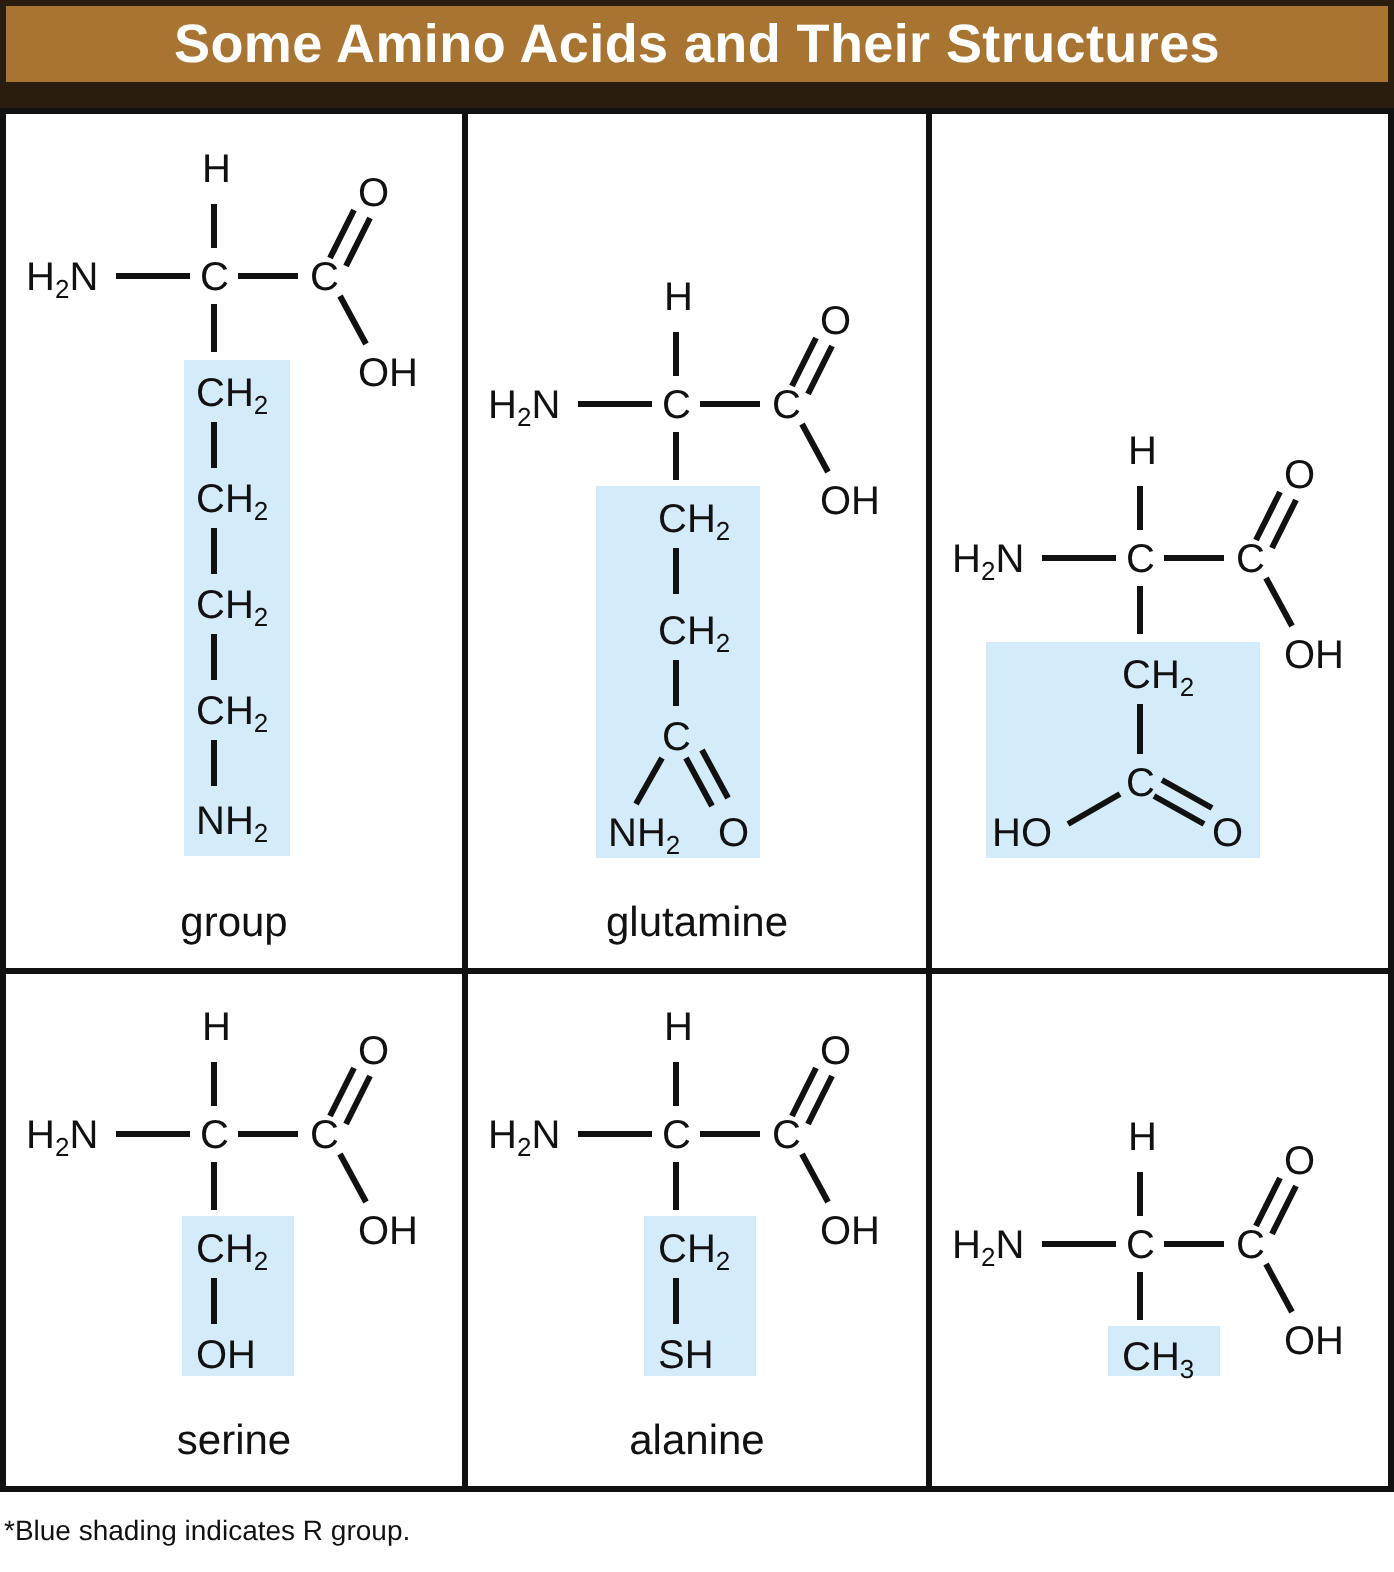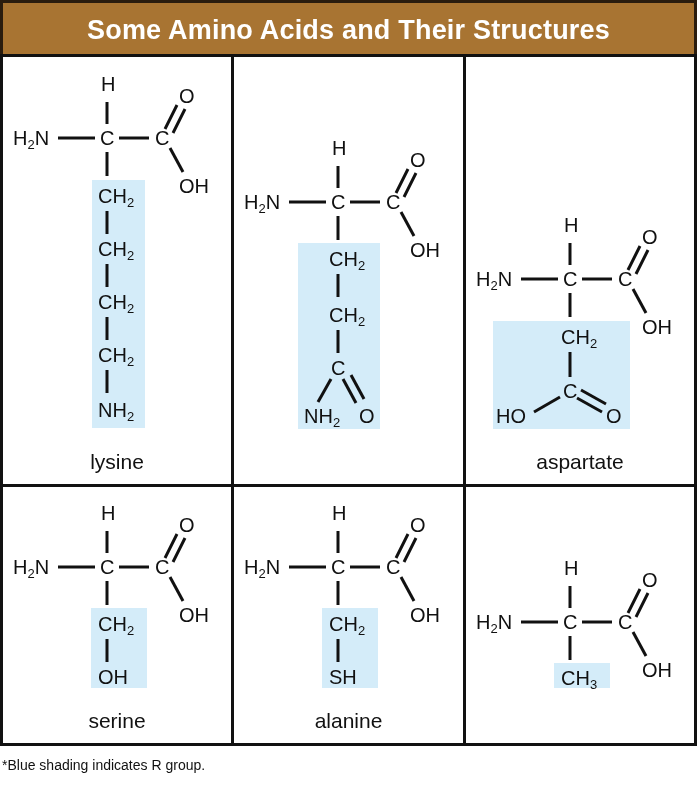--- a/index.html
+++ b/index.html
@@ -1,18 +1,18 @@
 <!DOCTYPE html>
 <html><head>
 <meta charset="utf-8">
 <style>
   html, body { margin:0; padding:0; background:#ffffff; }
   body { width:697px; height:786px; position:relative; overflow:hidden; font-family:"Liberation Sans", sans-serif; }
   .header { position:absolute; left:0; top:0; width:697px; height:56px; background:#2a1c0e; }
-  .header-inner { position:absolute; left:3px; top:3px; width:691px; height:54px; background:#a87432; display:flex; align-items:center; justify-content:center; }
+  .header-inner { position:absolute; left:3px; top:3px; width:691px; height:38px; background:#a87432; display:flex; align-items:center; justify-content:center; }
   .header-title { color:#ffffff; font-family:"Liberation Sans", sans-serif; font-weight:bold; font-size:27px; letter-spacing:0.2px; }
   .grid { position:absolute; left:0; top:54px; width:697px; height:692px; box-sizing:border-box; border:3px solid #111111; border-top:3px solid #111111; }
   .vline { position:absolute; width:3px; background:#111111; top:54px; height:692px; }
   .hline { position:absolute; height:3px; background:#111111; left:0; width:697px; }
   .cell { position:absolute; }
   .cell svg { position:absolute; left:0; top:0; }
   .name { position:absolute; left:0; width:100%; text-align:center; font-size:21px; color:#111; }
   .footnote { position:absolute; left:2px; top:757px; font-size:14px; color:#111; }
   svg text { font-family:"Liberation Sans", sans-serif; fill:#111; }
 </style>
@@ -58,54 +58,54 @@
     <text x="95" y="146" font-size="20">CH<tspan font-size="13" dy="4">2</tspan></text>
     <line x1="104" y1="154" x2="104" y2="177" stroke="#111" stroke-width="3"></line>
     <text x="95" y="199" font-size="20">CH<tspan font-size="13" dy="4">2</tspan></text>
     <line x1="104" y1="207" x2="104" y2="230" stroke="#111" stroke-width="3"></line>
     <text x="95" y="252" font-size="20">CH<tspan font-size="13" dy="4">2</tspan></text>
     <line x1="104" y1="260" x2="104" y2="283" stroke="#111" stroke-width="3"></line>
     <text x="95" y="305" font-size="20">CH<tspan font-size="13" dy="4">2</tspan></text>
     <line x1="104" y1="313" x2="104" y2="336" stroke="#111" stroke-width="3"></line>
     <text x="95" y="360" font-size="20">NH<tspan font-size="13" dy="4">2</tspan></text>
   </svg>
-  <div class="name" style="top:393px">lysine</div>
+  <div class="name" style="top:393px">group</div>
 </div>
 
 <div class="cell" style="left:234px;top:57px;width:229px;height:427px">
   <svg width="229" height="380">
     <rect x="64" y="186" width="82" height="186" fill="#d4ecf9"></rect>
     <use href="#backbone" x="104" y="145"></use>
     <text x="95" y="209" font-size="20">CH<tspan font-size="13" dy="4">2</tspan></text>
     <line x1="104" y1="217" x2="104" y2="240" stroke="#111" stroke-width="3"></line>
     <text x="95" y="265" font-size="20">CH<tspan font-size="13" dy="4">2</tspan></text>
     <line x1="104" y1="273" x2="104" y2="296" stroke="#111" stroke-width="3"></line>
     <text x="97" y="318" font-size="20">C</text>
     <line x1="97" y1="322" x2="84" y2="345" stroke="#111" stroke-width="3"></line>
     <line x1="109" y1="322" x2="122" y2="346" stroke="#111" stroke-width="3"></line>
     <line x1="117" y1="318" x2="130" y2="342" stroke="#111" stroke-width="3"></line>
     <text x="70" y="366" font-size="20">NH<tspan font-size="13" dy="4">2</tspan></text>
     <text x="125" y="366" font-size="20">O</text>
   </svg>
+  <div class="name" style="top:393px">glutamine</div>
 </div>
 
 <div class="cell" style="left:466px;top:57px;width:228px;height:427px">
   <svg width="228" height="380">
     <rect x="27" y="264" width="137" height="108" fill="#d4ecf9"></rect>
     <use href="#backbone" x="104" y="222"></use>
     <text x="95" y="287" font-size="20">CH<tspan font-size="13" dy="4">2</tspan></text>
     <line x1="104" y1="295" x2="104" y2="320" stroke="#111" stroke-width="3"></line>
     <text x="97" y="341" font-size="20">C</text>
     <line x1="94" y1="340" x2="68" y2="355" stroke="#111" stroke-width="3"></line>
     <line x1="115" y1="333" x2="140" y2="347" stroke="#111" stroke-width="3"></line>
     <line x1="111" y1="341" x2="136" y2="355" stroke="#111" stroke-width="3"></line>
     <text x="30" y="366" font-size="20">HO</text>
     <text x="140" y="366" font-size="20">O</text>
   </svg>
-  <div class="name" style="top:393px">aspartate</div>
 </div>
 
 <div class="cell" style="left:3px;top:487px;width:228px;height:256px">
   <svg width="228" height="210">
     <rect x="88" y="121" width="56" height="80" fill="#d4ecf9"></rect>
     <use href="#backbone" x="104" y="80"></use>
     <text x="95" y="144" font-size="20">CH<tspan font-size="13" dy="4">2</tspan></text>
     <line x1="104" y1="152" x2="104" y2="175" stroke="#111" stroke-width="3"></line>
     <text x="95" y="197" font-size="20">OH</text>
   </svg>

